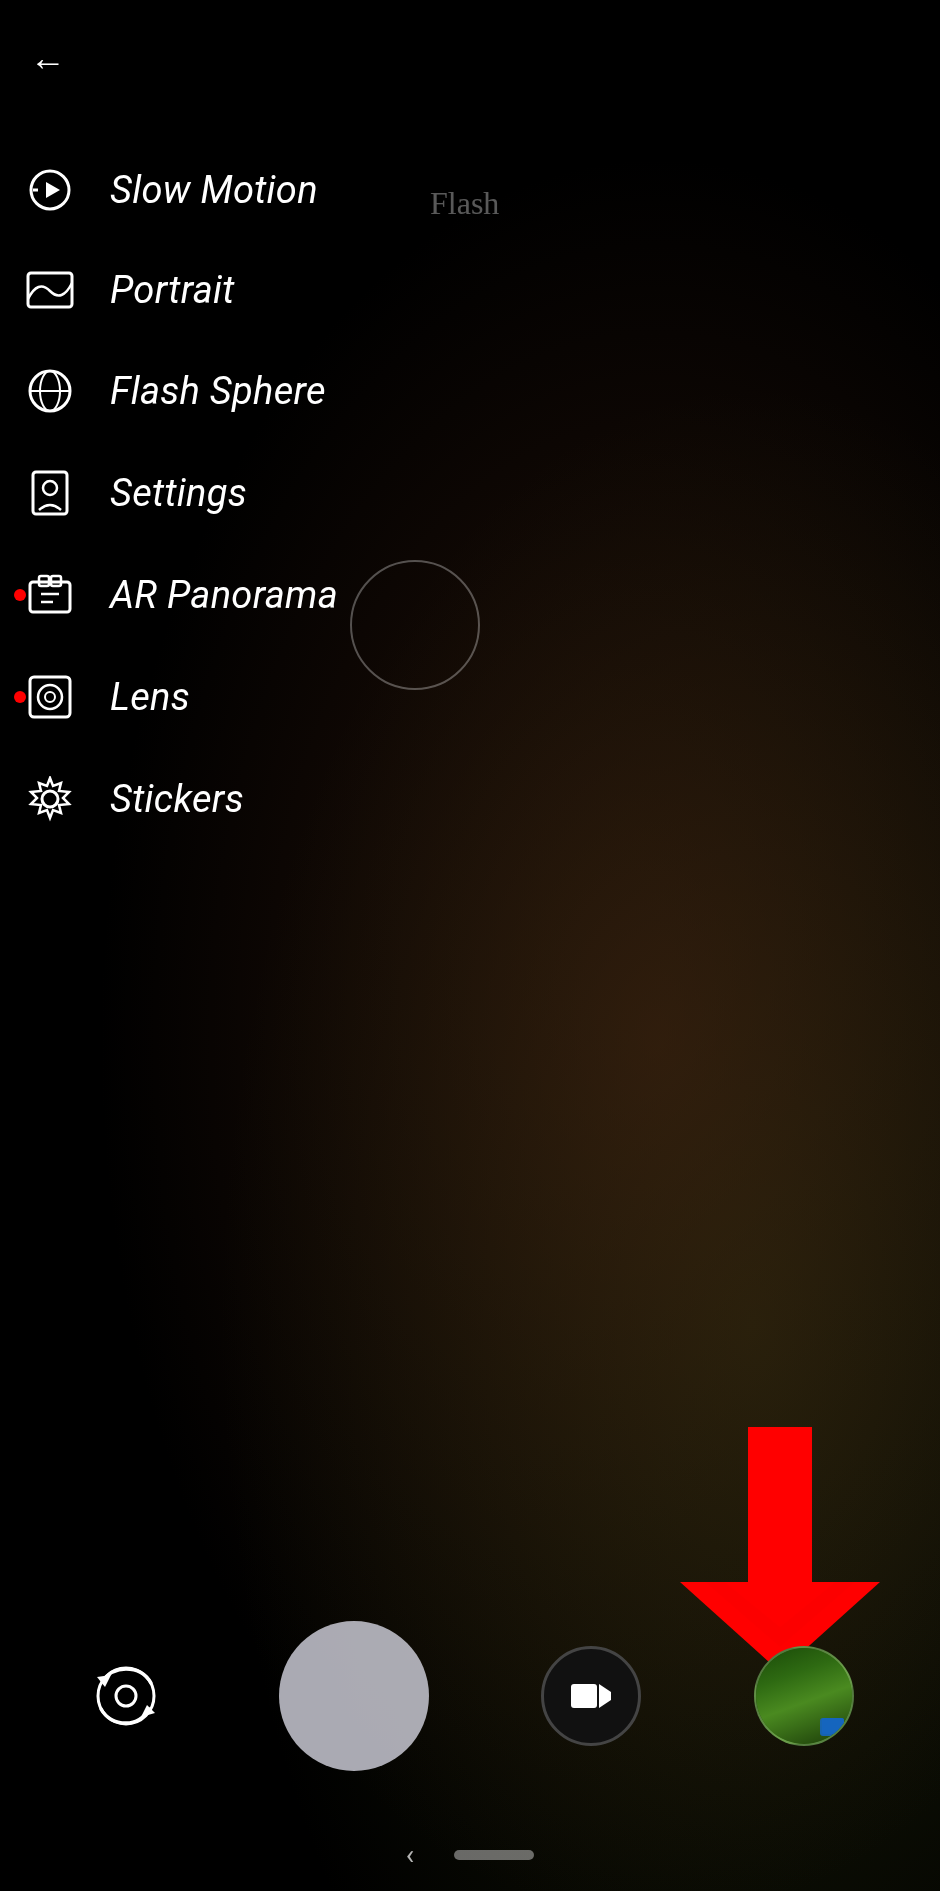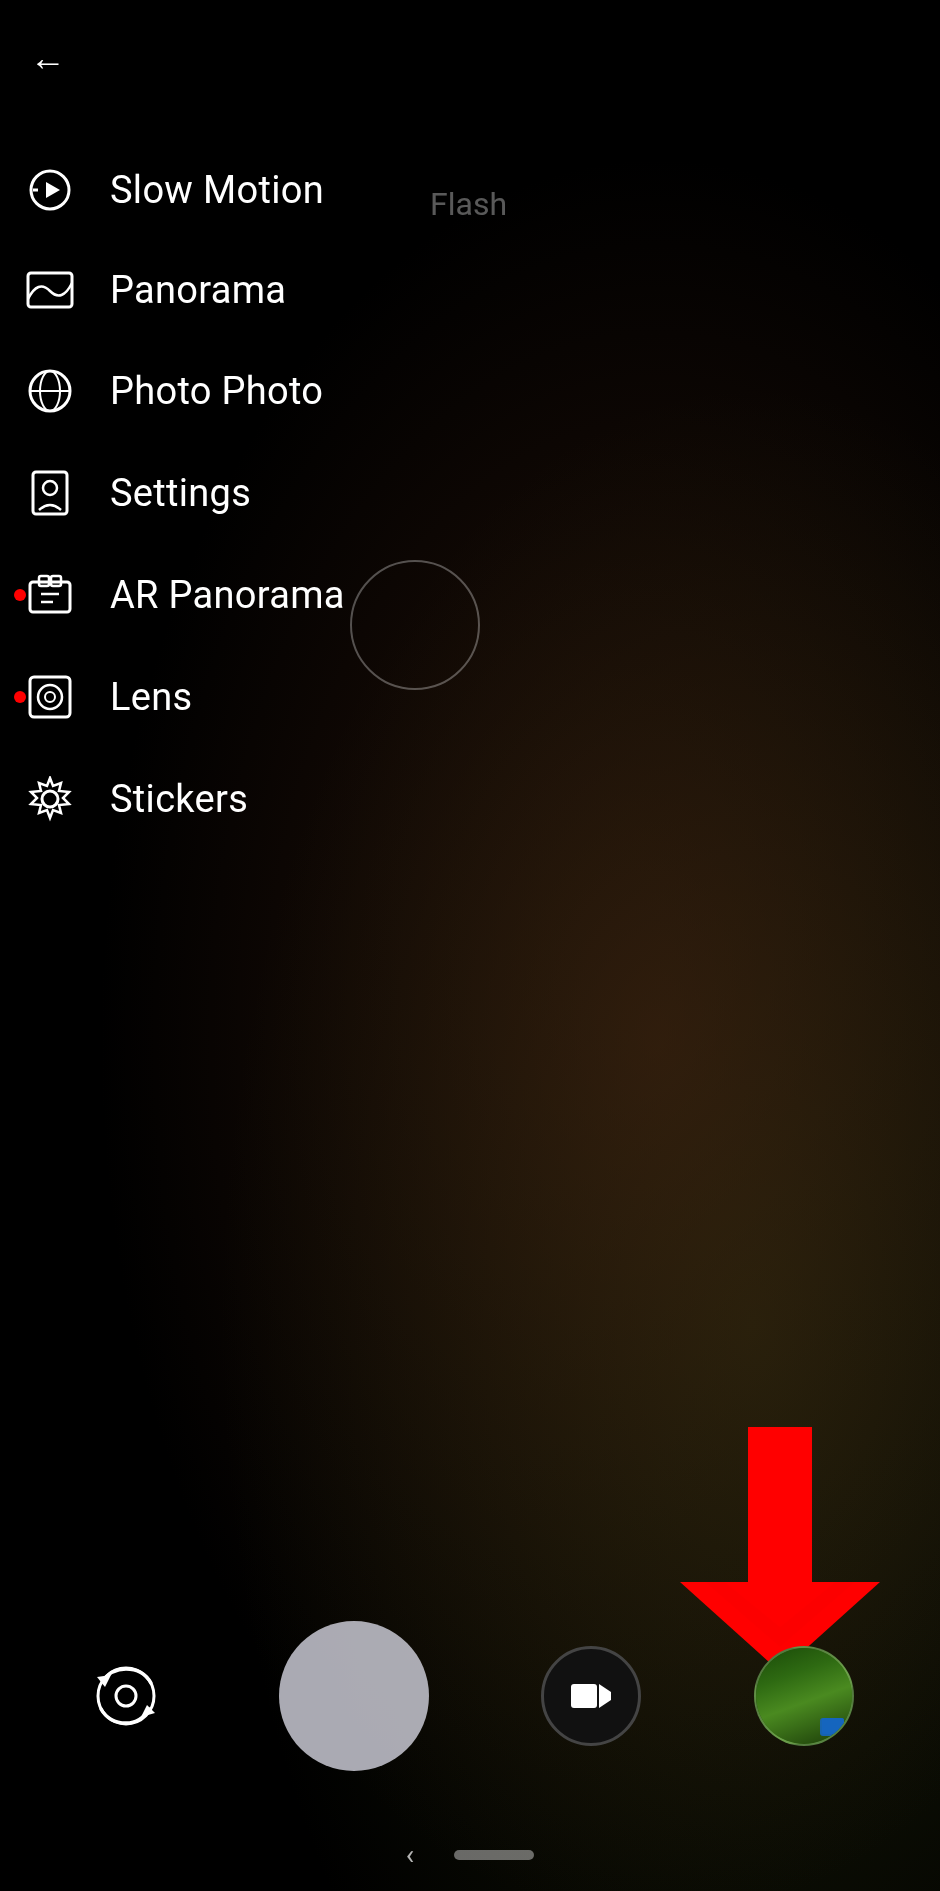--- a/index.html
+++ b/index.html
@@ -51,20 +51,21 @@
       flex-direction: column;
       gap: 0;
     }
 
     .menu-item {
       display: flex;
       align-items: center;
       padding: 28px 0;
       cursor: pointer;
       position: relative;
+      font-style: italic;
     }
 
     .menu-item .dot {
       width: 12px;
       height: 12px;
       border-radius: 50%;
       background: #f00;
       position: absolute;
       left: -6px;
       top: 50%;
@@ -89,20 +90,21 @@
       letter-spacing: 0.3px;
     }
 
     
     .flash-label {
       position: absolute;
       top: 185px;
       left: 430px;
       font-size: 32px;
       color: rgba(255,255,255,0.35);
+      font-family: Liberation Serif, serif;
     }
 
     
     .ghost-circle {
       position: absolute;
       top: 560px;
       left: 350px;
       width: 130px;
       height: 130px;
       border-radius: 50%;
@@ -246,32 +248,32 @@
       <div class="menu-label">Slow Motion</div>
     </div>
 
     <div class="menu-item">
       <div class="menu-icon">
         <svg width="48" height="38" viewBox="0 0 48 38" fill="none" xmlns="http://www.w3.org/2000/svg">
           <rect x="2" y="2" width="44" height="34" rx="3" stroke="white" stroke-width="3" fill="none"></rect>
           <path d="M2 28 Q12 8 24 20 Q36 32 46 12" stroke="white" stroke-width="2.5" fill="none"></path>
         </svg>
       </div>
-      <div class="menu-label">Panorama</div>
+      <div class="menu-label">Portrait</div>
     </div>
 
     <div class="menu-item">
       <div class="menu-icon">
         <svg width="46" height="46" viewBox="0 0 46 46" fill="none" xmlns="http://www.w3.org/2000/svg">
           <circle cx="23" cy="23" r="20" stroke="white" stroke-width="3" fill="none"></circle>
           <ellipse cx="23" cy="23" rx="10" ry="20" stroke="white" stroke-width="2" fill="none"></ellipse>
           <line x1="3" y1="23" x2="43" y2="23" stroke="white" stroke-width="2"></line>
         </svg>
       </div>
-      <div class="menu-label">Photo Photo</div>
+      <div class="menu-label">Flash Sphere</div>
     </div>
 
     <div class="menu-item">
       <div class="menu-icon">
         <svg width="38" height="46" viewBox="0 0 38 46" fill="none" xmlns="http://www.w3.org/2000/svg">
           <rect x="2" y="2" width="34" height="42" rx="3" stroke="white" stroke-width="3" fill="none"></rect>
           <circle cx="19" cy="18" r="7" stroke="white" stroke-width="2.5" fill="none"></circle>
           <path d="M8 40 Q19 30 30 40" stroke="white" stroke-width="2.5" fill="none"></path>
         </svg>
       </div>

